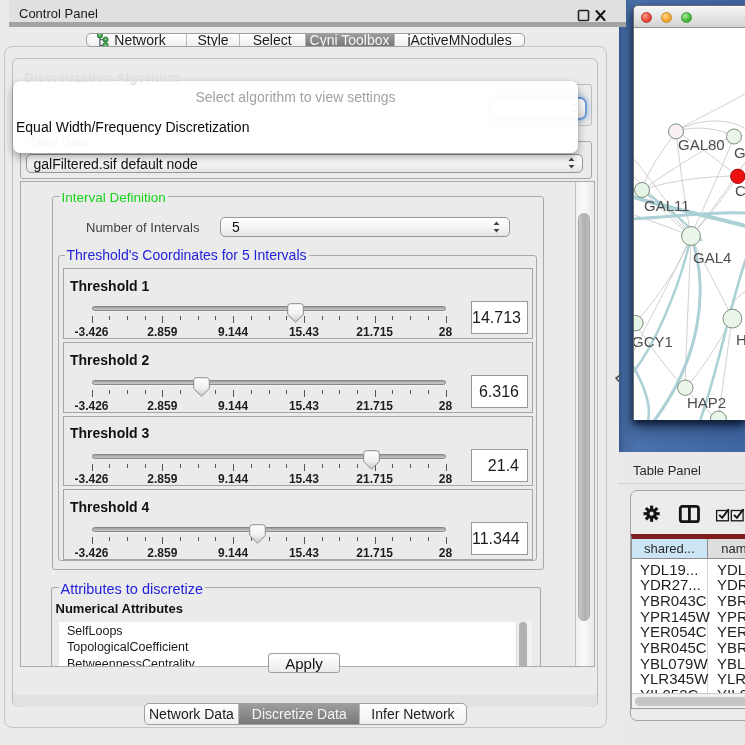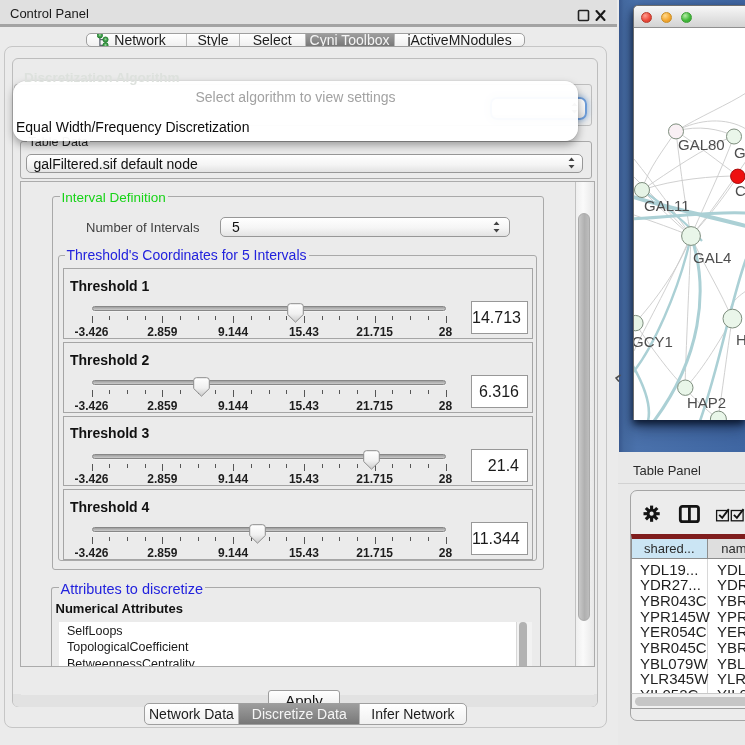--- a/index.html
+++ b/index.html
@@ -1,21 +1,21 @@
 <!DOCTYPE html>
 <html><head><meta charset="utf-8">
 <style>
 * { margin:0; padding:0; box-sizing:border-box; }
 html,body { width:745px; height:745px; overflow:hidden; background:#ebebeb;
   font-family:"Liberation Sans", sans-serif; position:relative; }
 .abs { position:absolute; }
 
 
-#titlebar { left:0; top:0; width:617px; height:27px; background:#e0e0e0;
-  border-bottom:3px solid #a3a3a3; }
+#titlebar { left:9px; top:0; width:617px; height:27px; background:#e0e0e0;
+  border-bottom:5px solid #a3a3a3; }
 #titlebar .t { position:absolute; left:10px; top:6px; font-size:13px; color:#1a1a1a; }
 
 
 #panelA { left:4px; top:46px; width:602.5px; height:681.5px; border:1.5px solid #c6c6c6; border-radius:8px; }
 #panelB { left:11.5px; top:57.5px; width:586px; height:649.5px; border:1px solid #bdbdbd; border-radius:6px; background:#ebebeb; }
 #panelBfoot { left:12.5px; top:694px; width:584px; height:12.5px; background:#e2e2e2; border-radius:0 0 6px 6px; }
 
 
 .tabbar { border:1px solid #9f9f9f; border-radius:5px; background:linear-gradient(#ffffff,#f0f0f0); overflow:hidden; display:flex; }
 .tabbar .seg { height:100%; display:flex; align-items:center; justify-content:center;
@@ -41,22 +41,22 @@
 .ticklab { position:absolute; font-size:12px; font-weight:bold; color:#1d1d1d; text-align:center; }
 .thumb { position:absolute; }
 .valbox { position:absolute; background:#ffffff; border:1px solid #989898; font-size:16px;
   color:#1a1a1a; text-align:right; padding-right:8px; }
 
 
 .sbtrack { position:absolute; background:linear-gradient(90deg,#efefef,#fafafa 40%,#e8e8e8); }
 .sbthumb { position:absolute; border-radius:6px; background:linear-gradient(90deg,#c9c9c9,#b0b0b0 55%,#bdbdbd); border:1px solid #aaa; }
 
 
-#popup { left:13px; top:80.5px; width:565px; height:60px; background:rgba(255,255,255,0.96);
-  border-radius:13px; box-shadow:0 4px 9px rgba(0,0,0,0.35), 0 0 1px rgba(0,0,0,0.3); z-index:50; }
+#popup { left:13px; top:80.5px; width:565px; height:72px; background:rgba(255,255,255,0.96);
+  border-radius:7px; box-shadow:0 4px 9px rgba(0,0,0,0.35), 0 0 1px rgba(0,0,0,0.3); z-index:50; }
 #popup .hint { position:absolute; left:0; right:0; top:8.5px; text-align:center; font-size:14px; color:#a2a2a2; }
 #popup .i1 { position:absolute; left:3px; top:22px; font-size:14.5px; font-weight:bold; color:#0c0c0c; }
 #popup .i2 { position:absolute; left:3px; top:38.5px; font-size:14px; color:#0c0c0c; }
 #ghost { left:24px; top:70px; font-size:13.5px; font-weight:bold; color:#dde1dd; z-index:51;text-align:center; }
 
 
 #bluebg { left:618.5px; top:0; width:126.5px; height:452px;
   background:linear-gradient(90deg,#38588e 0px,#44699f 5px,#4a71ab 18px,#3f66a2 100%); }
 #netwin { left:633px; top:5px; width:112px; height:415px; border:1px solid #6e6e6e; border-right:none;
   border-radius:5px 0 0 0; box-shadow:0 4px 7px rgba(4,12,30,0.8), 0 9px 16px rgba(8,20,45,0.45); background:#fff; }
@@ -466,21 +466,21 @@
 <div class="gtitle" style="left:58.5px;top:580.5px;color:#2222dd;font-size:14.5px">Attributes to discretize</div>
 <div class="abs" style="left:55.5px;top:600.5px;font-size:13px;font-weight:bold;color:#111">Numerical Attributes</div>
 <div class="abs" style="left:59px;top:621.5px;width:472.5px;height:44.5px;background:#fff;overflow:hidden">
   <div style="position:absolute;left:8px;top:1.5px;font-size:12.5px;line-height:16.4px;color:#1a1a1a">SelfLoops<br>TopologicalCoefficient<br>BetweennessCentrality</div>
   <div style="position:absolute;right:0;top:0;width:15.5px;height:100%;background:#f2f2f2;border-left:1px solid #d8d8d8"></div>
   <div style="position:absolute;right:4.5px;top:0;width:8px;height:60px;border-radius:4px;background:#b2b2b2"></div>
 </div>
 
 <div class="abs" style="left:21px;top:666.5px;width:573px;height:28px;background:#ebebeb"></div>
 
-<div class="abs" style="left:268px;top:690px;width:72px;height:20px;border:1px solid #9d9d9d;border-radius:3px;
+<div class="abs" style="left:268px;top:653px;width:72px;height:20px;border:1px solid #9d9d9d;border-radius:3px;
   background:linear-gradient(#ffffff,#ebebeb);font-size:15px;color:#111;text-align:center;line-height:19px">Apply</div>
 
 <div class="abs tabbar" style="left:143.5px;top:703.2px;width:323.3px;height:21.9px">
   <div class="seg" style="width:95.4px">Network Data</div>
   <div class="seg sel" style="width:121.6px">Discretize Data</div>
   <div class="seg" style="width:106.3px">Infer Network</div>
 </div>
 
 <div class="abs" id="popup">
   <div class="hint">Select algorithm to view settings</div>

